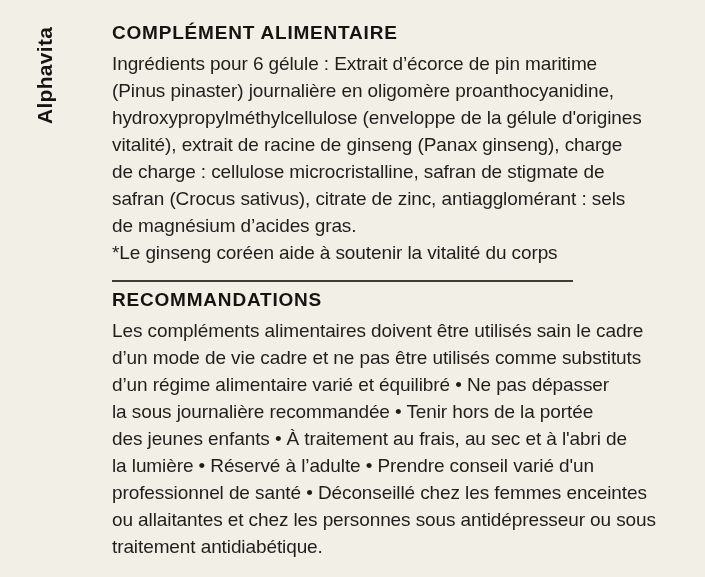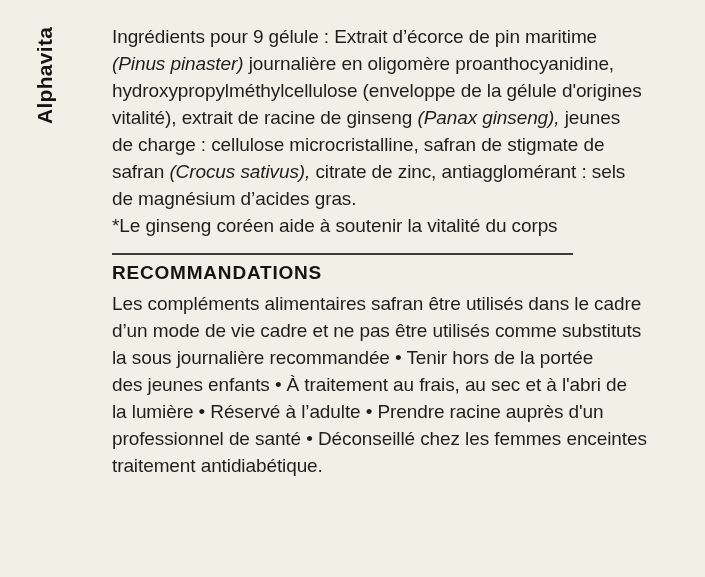--- a/index.html
+++ b/index.html
@@ -45,59 +45,62 @@
     margin: 0 0 7px 0;
     white-space: nowrap;
   }
   .text-block {
     font-size: 19px;
     line-height: 27px;
     color: var(--text);
     letter-spacing: -0.1px;
   }
   .text-block .line { white-space: nowrap; }
-  .text-block .it { font-style: italic; }
+  .text-block .it { }
   .divider {
     width: 461px;
     border: none;
     border-top: 2px solid var(--divider);
     margin: 14px 0 8px 0;
   }
 </style>
 </head>
 <body>
 
 <div class="label">
 
   <div class="brand">Alphavita</div>
 
   <div class="content">
 
     <section>
+      <h2 class="section-heading">COMPLÉMENT ALIMENTAIRE</h2>
       <div class="text-block">
-          <div class="line"><span>Ingrédients pour 9 gélule : Extrait d’écorce de pin maritime</span></div>
+          <div class="line"><span>Ingrédients pour 6 gélule : Extrait d’écorce de pin maritime</span></div>
           <div class="line"><span class="it">(Pinus pinaster)</span><span> journalière en oligomère proanthocyanidine,</span></div>
           <div class="line"><span>hydroxypropylméthylcellulose (enveloppe de la gélule d'origines</span></div>
-          <div class="line"><span>vitalité), extrait de racine de ginseng </span><span class="it">(Panax ginseng),</span><span> jeunes</span></div>
+          <div class="line"><span>vitalité), extrait de racine de ginseng </span><span class="it">(Panax ginseng),</span><span> charge</span></div>
           <div class="line"><span>de charge : cellulose microcristalline, safran de stigmate de</span></div>
           <div class="line"><span>safran </span><span class="it">(Crocus sativus),</span><span> citrate de zinc, antiagglomérant : sels</span></div>
           <div class="line"><span>de magnésium d’acides gras.</span></div>
           <div class="line"><span>*Le ginseng coréen aide à soutenir la vitalité du corps</span></div>
         </div>
     </section>
 
     <hr class="divider">
 
     <section>
       <h2 class="section-heading">RECOMMANDATIONS</h2>
       <div class="text-block">
-          <div class="line"><span>Les compléments alimentaires safran être utilisés dans le cadre</span></div>
+          <div class="line"><span>Les compléments alimentaires doivent être utilisés sain le cadre</span></div>
           <div class="line"><span>d’un mode de vie cadre et ne pas être utilisés comme substituts</span></div>
+          <div class="line"><span>d’un régime alimentaire varié et équilibré • Ne pas dépasser</span></div>
           <div class="line"><span>la sous journalière recommandée • Tenir hors de la portée</span></div>
           <div class="line"><span>des jeunes enfants • À traitement au frais, au sec et à l'abri de</span></div>
-          <div class="line"><span>la lumière • Réservé à l’adulte • Prendre racine auprès d'un</span></div>
+          <div class="line"><span>la lumière • Réservé à l’adulte • Prendre conseil varié d'un</span></div>
           <div class="line"><span>professionnel de santé • Déconseillé chez les femmes enceintes</span></div>
+          <div class="line"><span>ou allaitantes et chez les personnes sous antidépresseur ou sous</span></div>
           <div class="line"><span>traitement antidiabétique.</span></div>
         </div>
     </section>
 
   </div>
 </div>
 
 </body></html>

